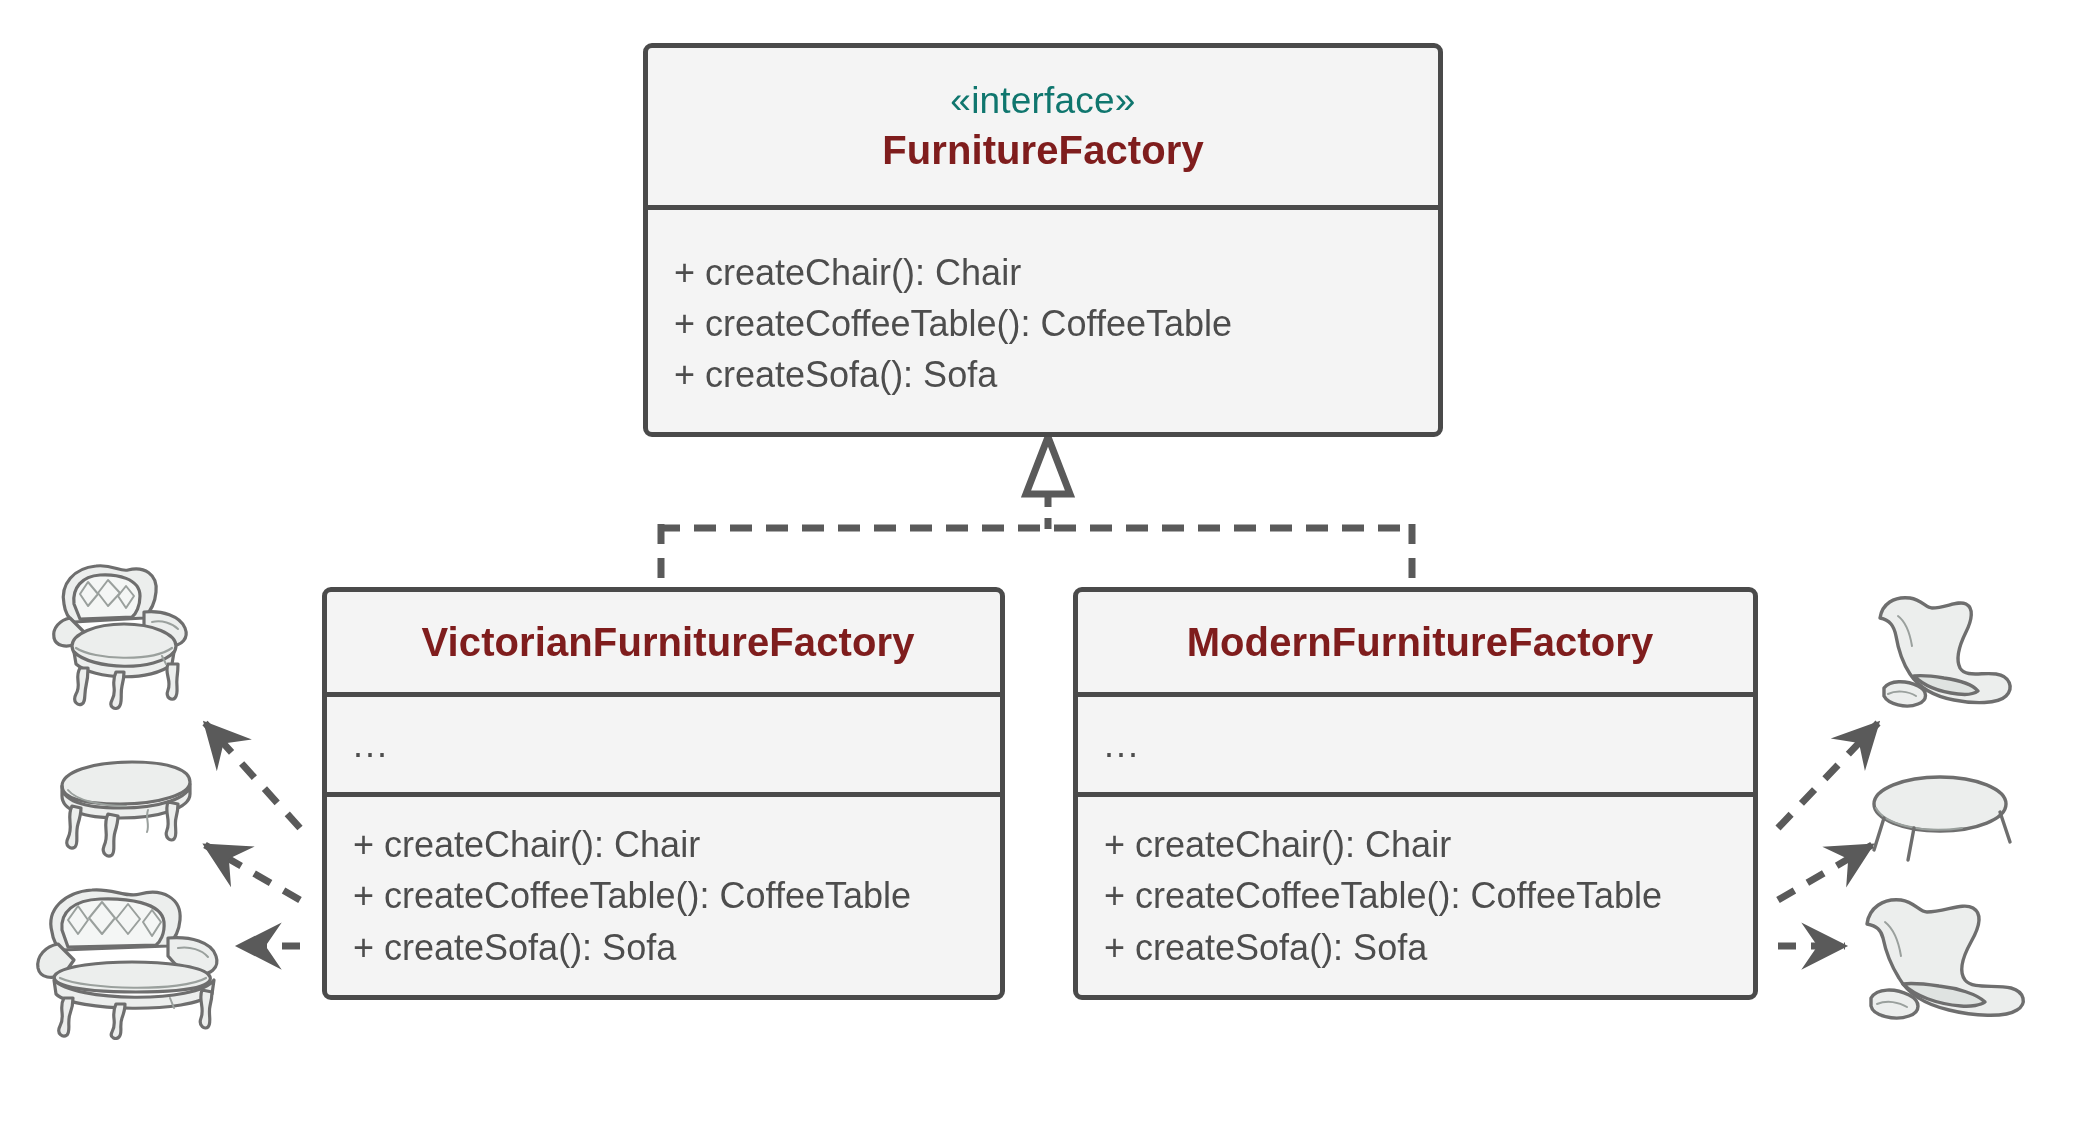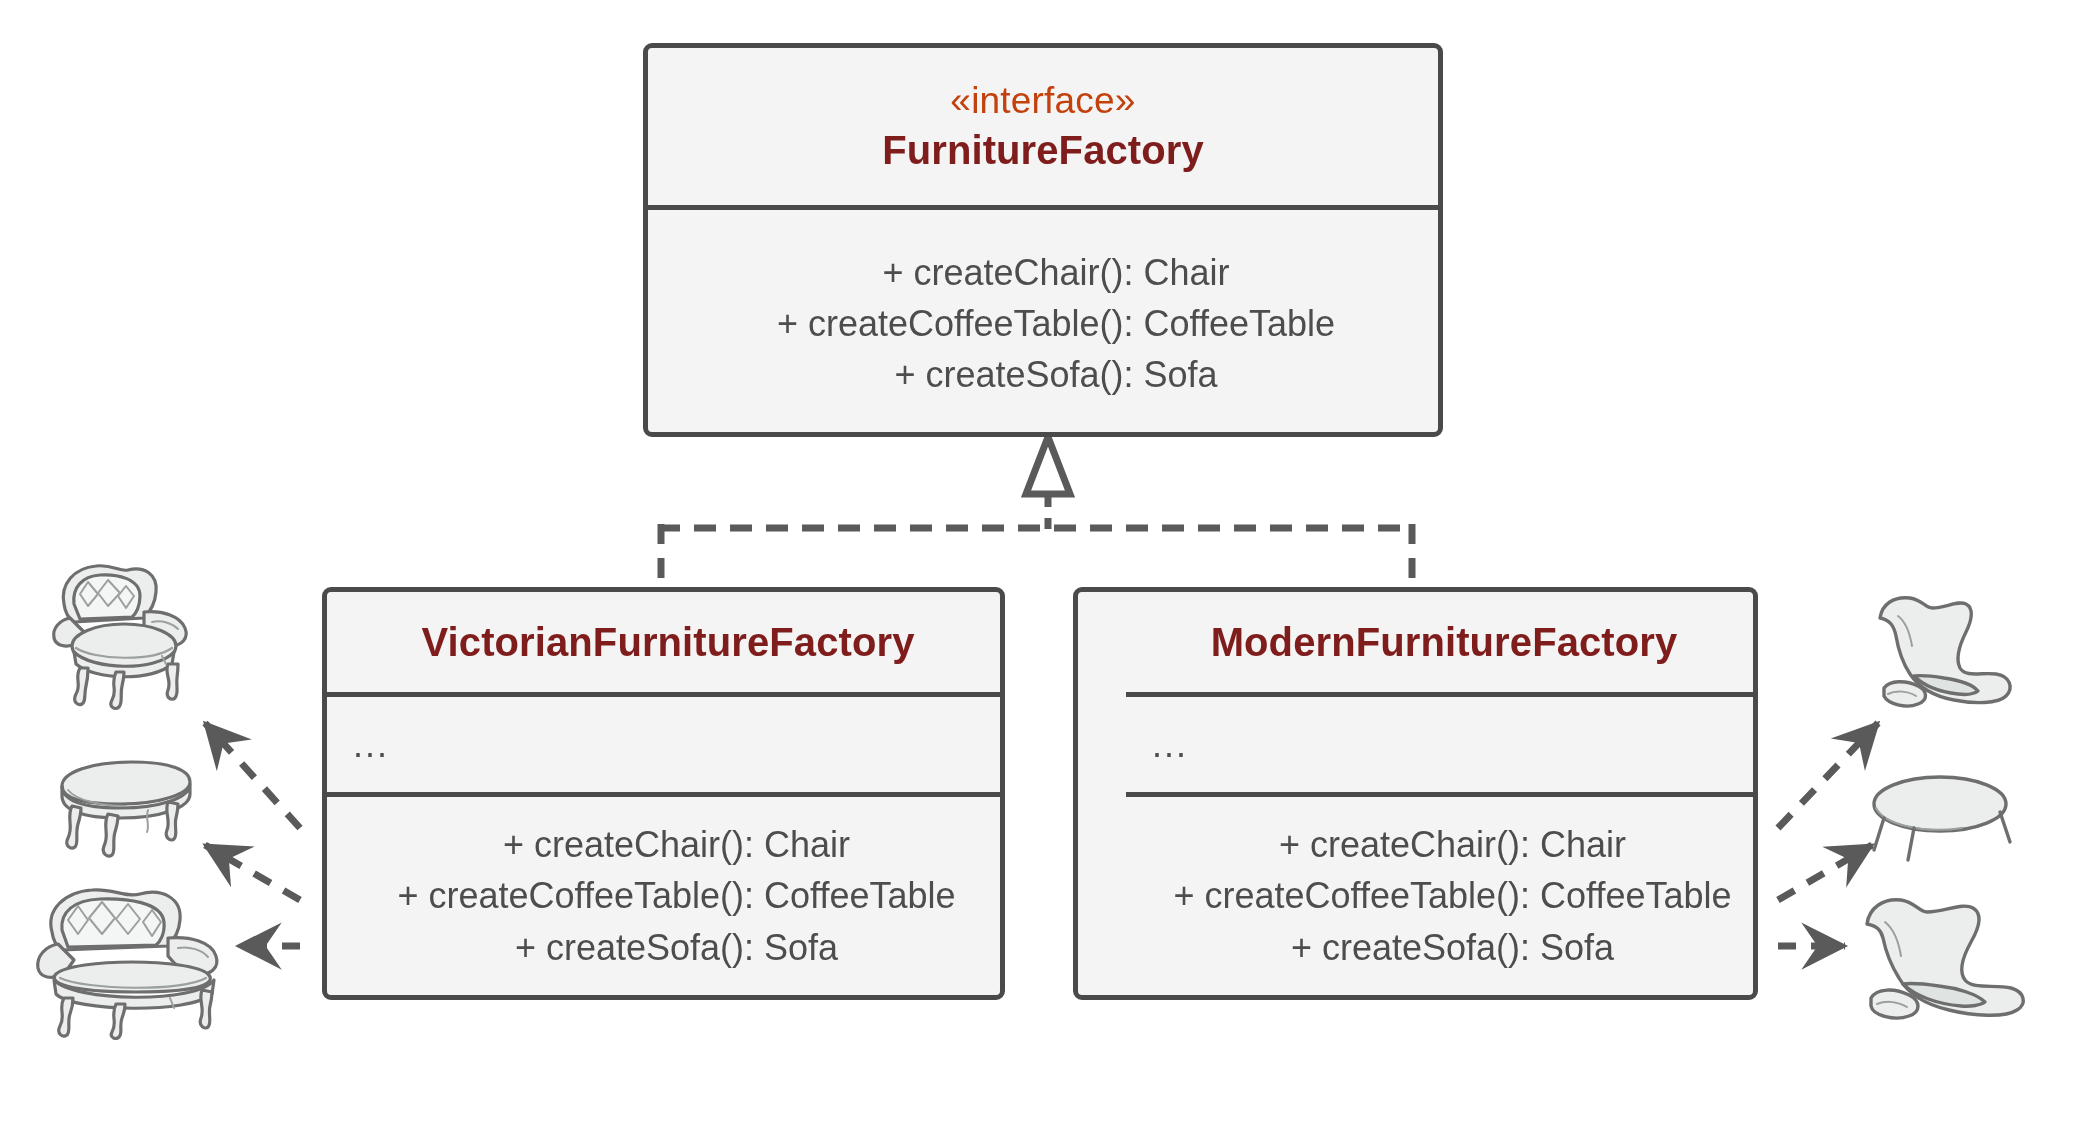--- a/index.html
+++ b/index.html
@@ -41,21 +41,21 @@
 
   .c-title {
     display: flex;
     flex-direction: column;
     align-items: center;
     justify-content: center;
   }
 
   .stereotype {
     font-size: 37px;
-    color: #c2410c;
+    color: #0f766e;
     line-height: 1.25;
     letter-spacing: 0.2px;
   }
   .classname {
     font-size: 40px;
     font-weight: bold;
     color: #7f1d1d;
     line-height: 1.25;
     letter-spacing: 0.1px;
   }
@@ -64,21 +64,20 @@
     display: flex;
     flex-direction: column;
     justify-content: center;
     padding-left: 26px;
   }
   .member {
     font-size: 36px;
     color: #4d4d4d;
     line-height: 1.42;
     white-space: nowrap;
-    text-align: center;
   }
   .ellipsis {
     font-size: 36px;
     color: #4d4d4d;
     letter-spacing: 2px;
   }
 
   
   #interface-box {
     left: 643px;
@@ -88,21 +87,21 @@
   }
   #interface-box .c-title { height: 157px; }
   #interface-box .c-body  { height: 232px; }
 
   
   .factory-box {
     top: 587px;
     height: 413px;
   }
   #victorian-box { left: 322px; width: 683px; }
-  #modern-box    { left: 1073px; width: 685px; padding-left: 48px; }
+  #modern-box    { left: 1073px; width: 685px; }
   .factory-box .c-title { height: 100px; margin-left: 9px; }
   .factory-box .c-attrs {
     height: 100px;
     display: flex;
     align-items: center;
     padding-left: 26px;
   }
   .factory-box .c-body { height: 203px; }
 
   

